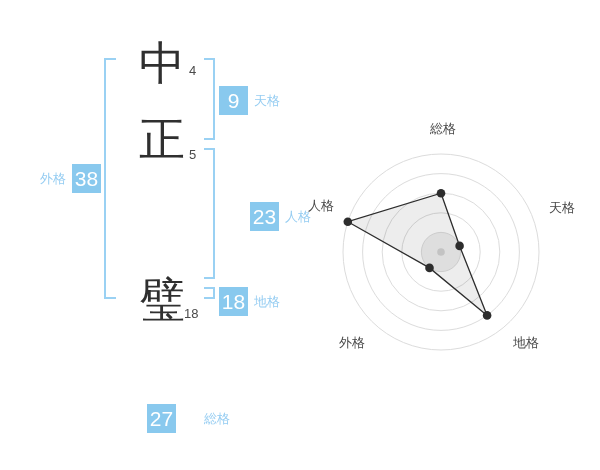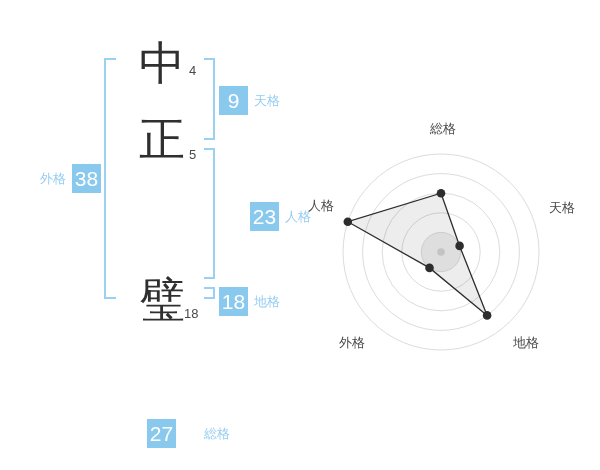--- a/index.html
+++ b/index.html
@@ -59,21 +59,21 @@
   <div class="kaku-row" style="left:219px;top:287px;">
     <span class="badge">18</span>
     <span class="kaku-label">地格</span>
   </div>
 
   <div class="kaku-row" style="left:40px;top:164px;">
     <span class="kaku-label">外格</span>
     <span class="badge">38</span>
   </div>
 
-  <div class="kaku-row" style="left:147px;top:419px;gap:28px;">
+  <div class="kaku-row" style="left:147px;top:404px;gap:28px;">
     <span class="badge">27</span>
     <span class="kaku-label">総格</span>
   </div>
 
   <svg class="radar" width="600" height="470" viewBox="0 0 600 470">
       <g>
         <circle cx="441" cy="252" r="98.0" fill="none" stroke="#DCDCDC" stroke-width="1"></circle>
         <circle cx="441" cy="252" r="78.4" fill="none" stroke="#DCDCDC" stroke-width="1"></circle>
         <circle cx="441" cy="252" r="58.8" fill="none" stroke="#DCDCDC" stroke-width="1"></circle>
         <circle cx="441" cy="252" r="39.2" fill="none" stroke="#DCDCDC" stroke-width="1"></circle>

